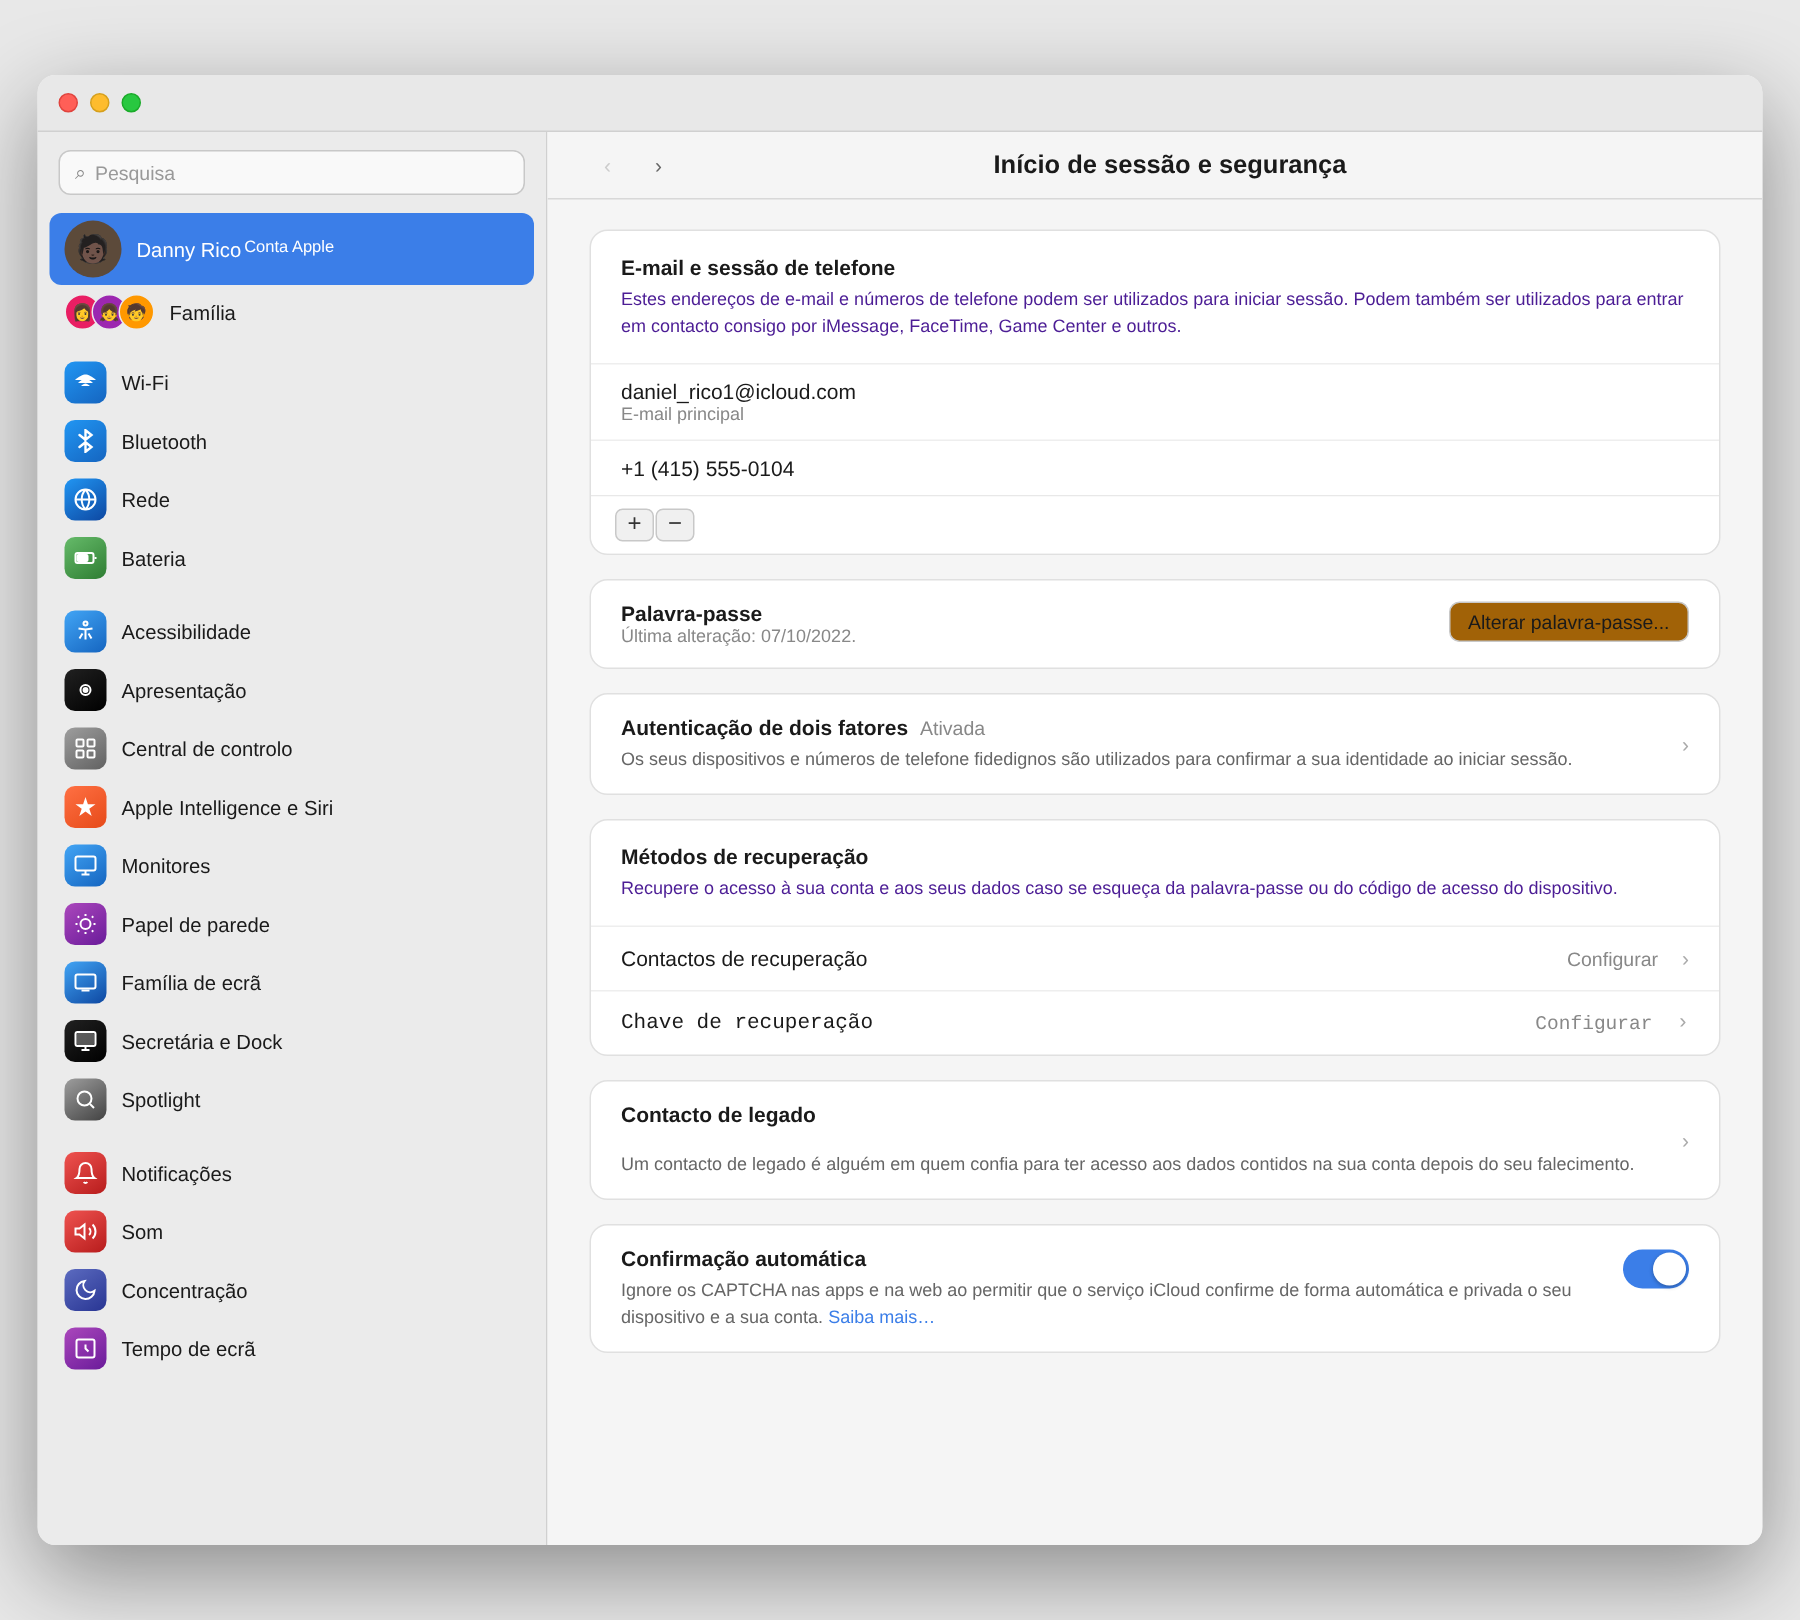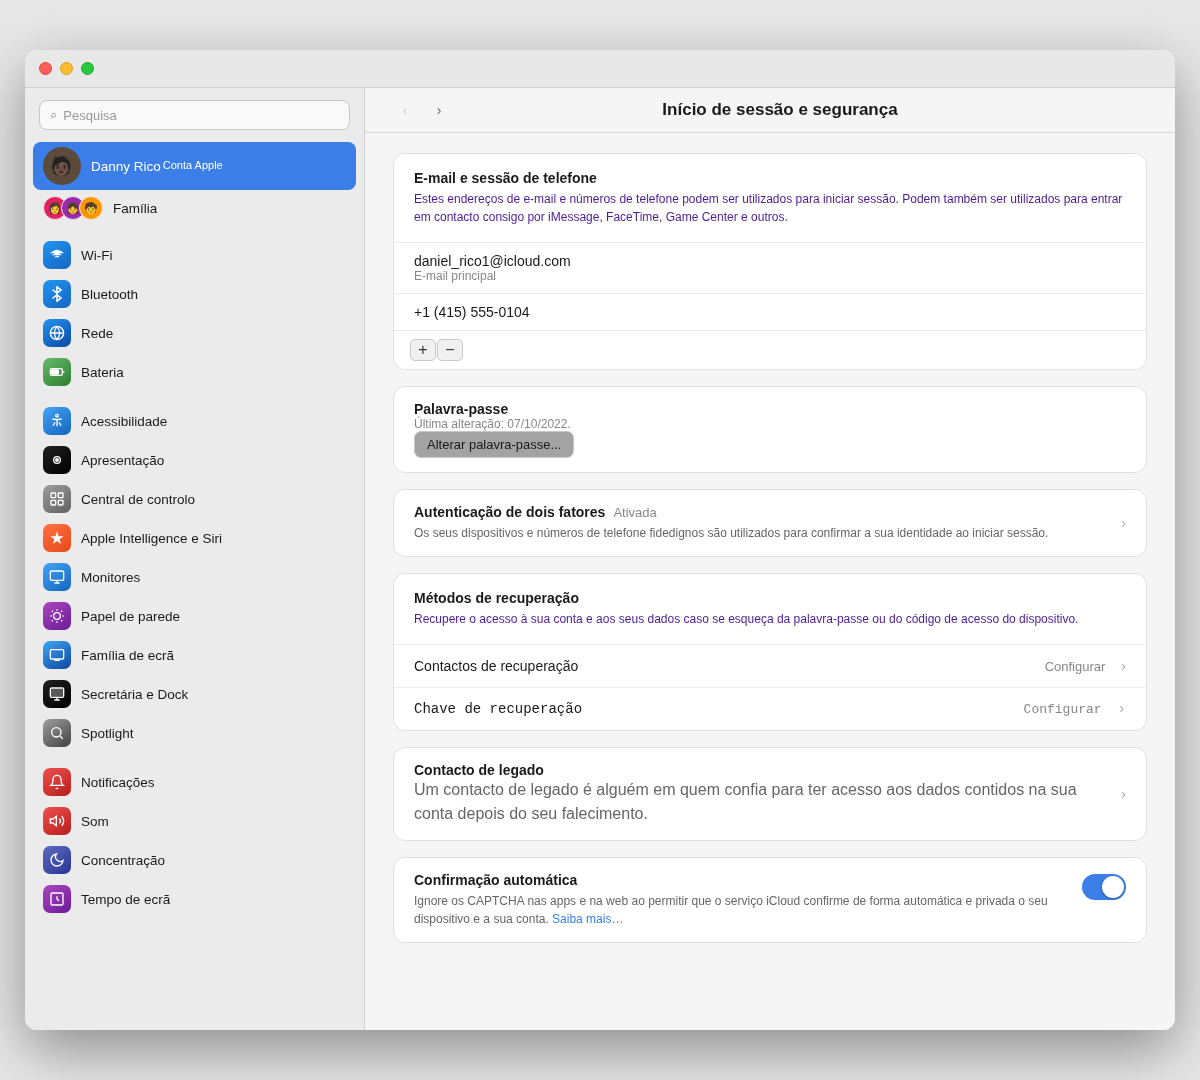--- a/index.html
+++ b/index.html
@@ -259,34 +259,33 @@
       align-items: center;
       justify-content: center;
       font-size: 16px;
       color: #333;
       font-weight: 300;
     }
     .password-row {
       display: flex;
       align-items: flex-start;
       padding: 14px 20px;
-      flex-direction: column;
     }
     .password-info { flex: 1; }
     .password-label {
       font-size: 14px;
       font-weight: 600;
       color: #1a1a1a;
     }
     .password-date {
       font-size: 12px;
       color: #888;
     }
     .change-password-btn {
-      background: #a3a3a3;
+      background: #a16207;
       border: 1px solid #c8c8c8;
       border-radius: 7px;
       padding: 5px 12px;
       font-size: 13px;
       cursor: pointer;
       color: #1a1a1a;
       white-space: nowrap;
     }
     .two-factor-row {
       display: flex;
@@ -346,24 +345,24 @@
       padding: 14px 20px;
       cursor: pointer;
     }
     .legacy-info { flex: 1; padding-right: 12px; }
     .legacy-label {
       font-size: 14px;
       font-weight: 600;
       color: #1a1a1a;
     }
     .legacy-desc {
-      font-size: 16px;
+      font-size: 12px;
       color: #666;
       line-height: 1.5;
-      margin-top: 0;
+      margin-top: 16px;
     }
     .auto-confirm-row {
       display: flex;
       align-items: flex-start;
       justify-content: space-between;
       padding: 14px 20px;
     }
     .auto-confirm-info { flex: 1; padding-right: 16px; }
     .auto-confirm-label {
       font-size: 14px;

